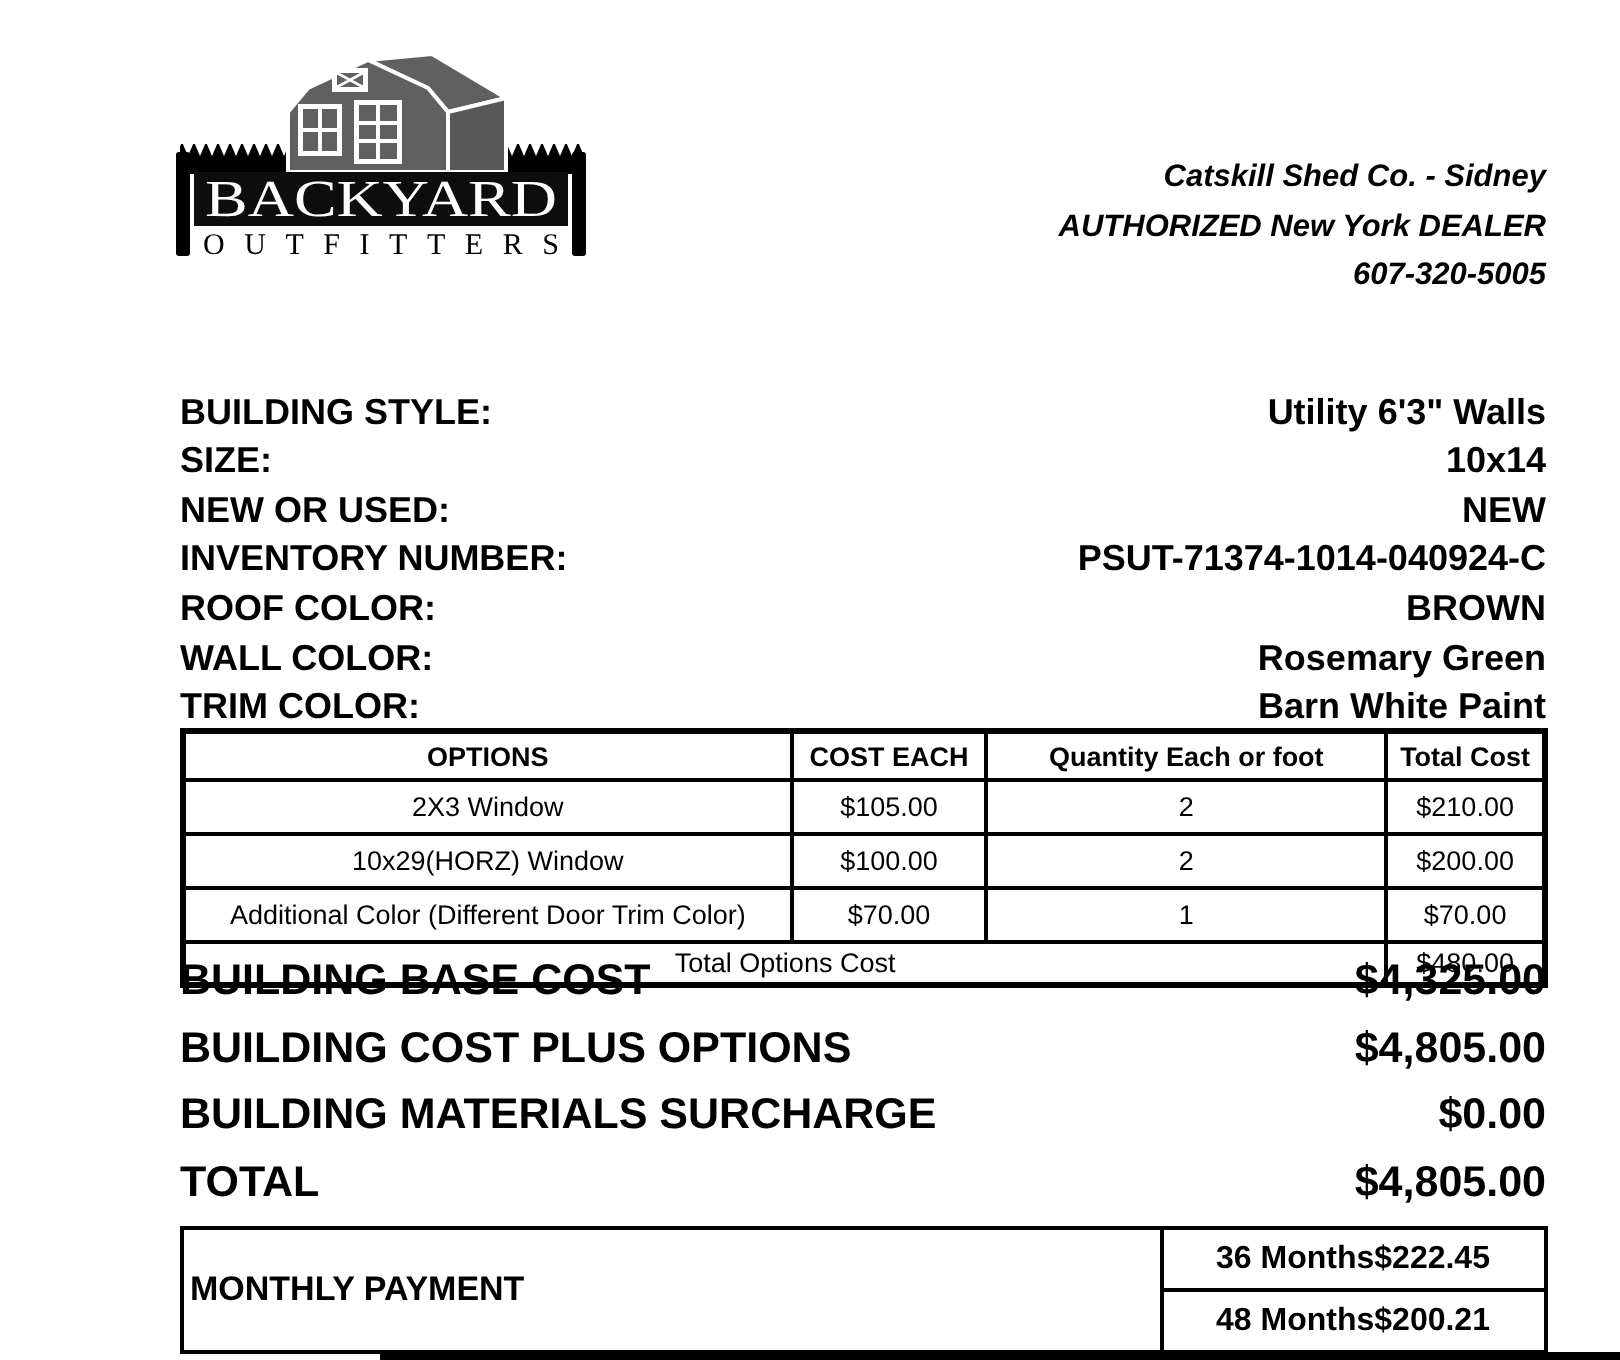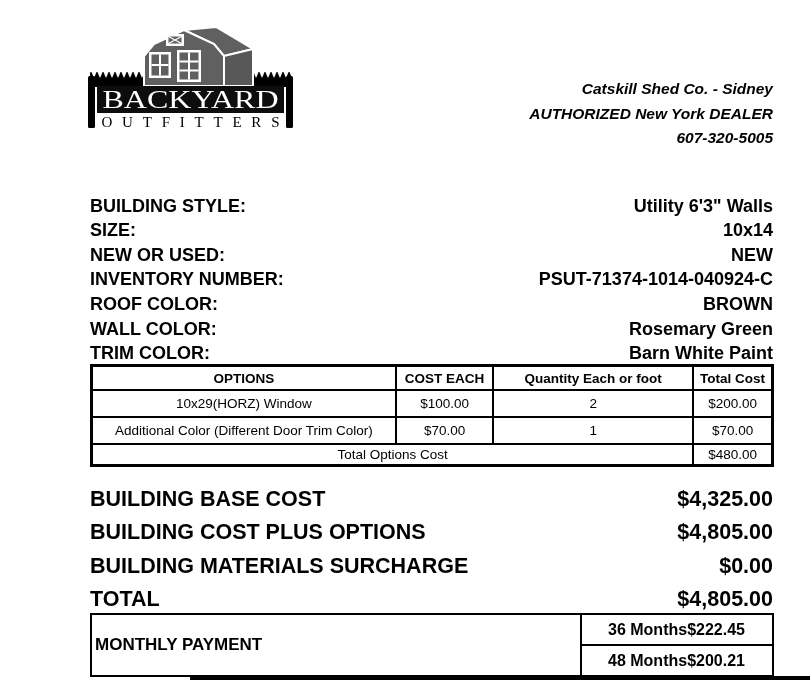--- a/index.html
+++ b/index.html
@@ -36,21 +36,21 @@
   table.options th { height:22px; font-weight:bold; }
   table.options td { height:25px; font-weight:normal; }
   table.options tr.total-row td { height:19px; }
   td.total-label { text-align:left; font-weight:bold; }
   .col-opt { width:303px; } .col-cost { width:97px; }
   .col-qty { width:199px; } .col-total { width:79px; }
 
   
   .summary { position:absolute; left:90px; top:478px; width:683px; }
   .summary-row {
-    display:flex; justify-content:space-between; align-items:flex-end;
+    display:flex; justify-content:space-between; align-items:flex-start;
     height:33.5px; font-weight:bold; font-size:21.5px;
   }
 
   
   .monthly {
     position:absolute; left:90px; top:613px; width:684px; height:64px;
     border:2px solid #000; box-sizing:border-box; display:flex; background:#fff;
   }
   .monthly-left {
     width:490px; box-sizing:border-box; border-right:2px solid #000;
@@ -156,20 +156,26 @@
           <col class="col-total">
       </colgroup>
       <tbody>
           <tr>
         <th>OPTIONS</th>
         <th>COST EACH</th>
         <th>Quantity Each or foot</th>
         <th>Total Cost</th>
       </tr>
       <tr>
+        <td>2X3 Window</td>
+        <td>$105.00</td>
+        <td>2</td>
+        <td>$210.00</td>
+      </tr>
+      <tr>
         <td>10x29(HORZ) Window</td>
         <td>$100.00</td>
         <td>2</td>
         <td>$200.00</td>
       </tr>
       <tr>
         <td>Additional Color (Different Door Trim Color)</td>
         <td>$70.00</td>
         <td>1</td>
         <td>$70.00</td>

